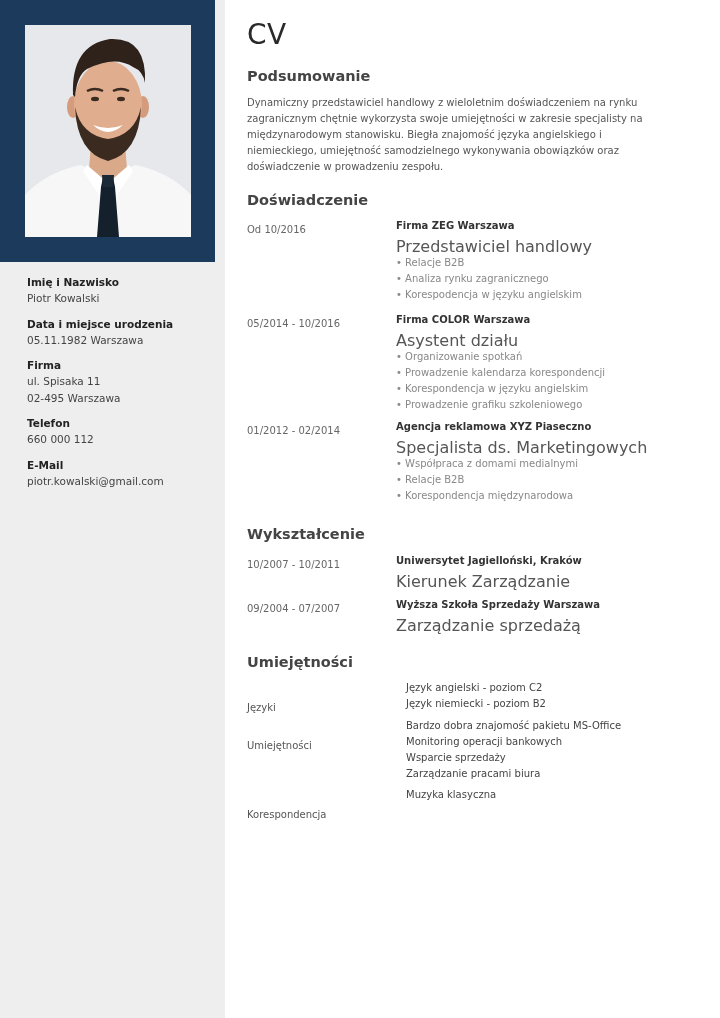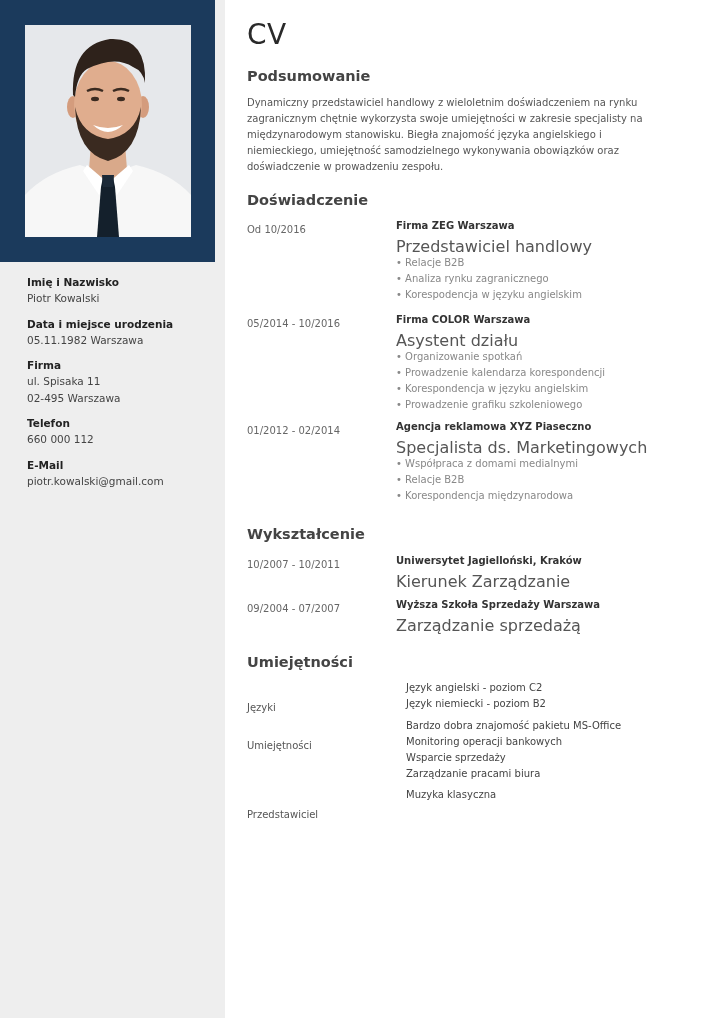--- a/index.html
+++ b/index.html
@@ -177,18 +177,18 @@
     <div class="skill-label">Umiejętności</div>
     <div class="skill-values">
       <div class="skill-value">Bardzo dobra znajomość pakietu MS-Office</div>
       <div class="skill-value">Monitoring operacji bankowych</div>
       <div class="skill-value">Wsparcie sprzedaży</div>
       <div class="skill-value">Zarządzanie pracami biura</div>
     </div>
   </div>
 
   <div class="skill-row" style="top:787px">
-    <div class="skill-label">Przedstawiciel</div>
+    <div class="skill-label">Korespondencja</div>
     <div class="skill-values">
       <div class="skill-value">Muzyka klasyczna</div>
     </div>
   </div>
 </div>
 
 </body></html>

